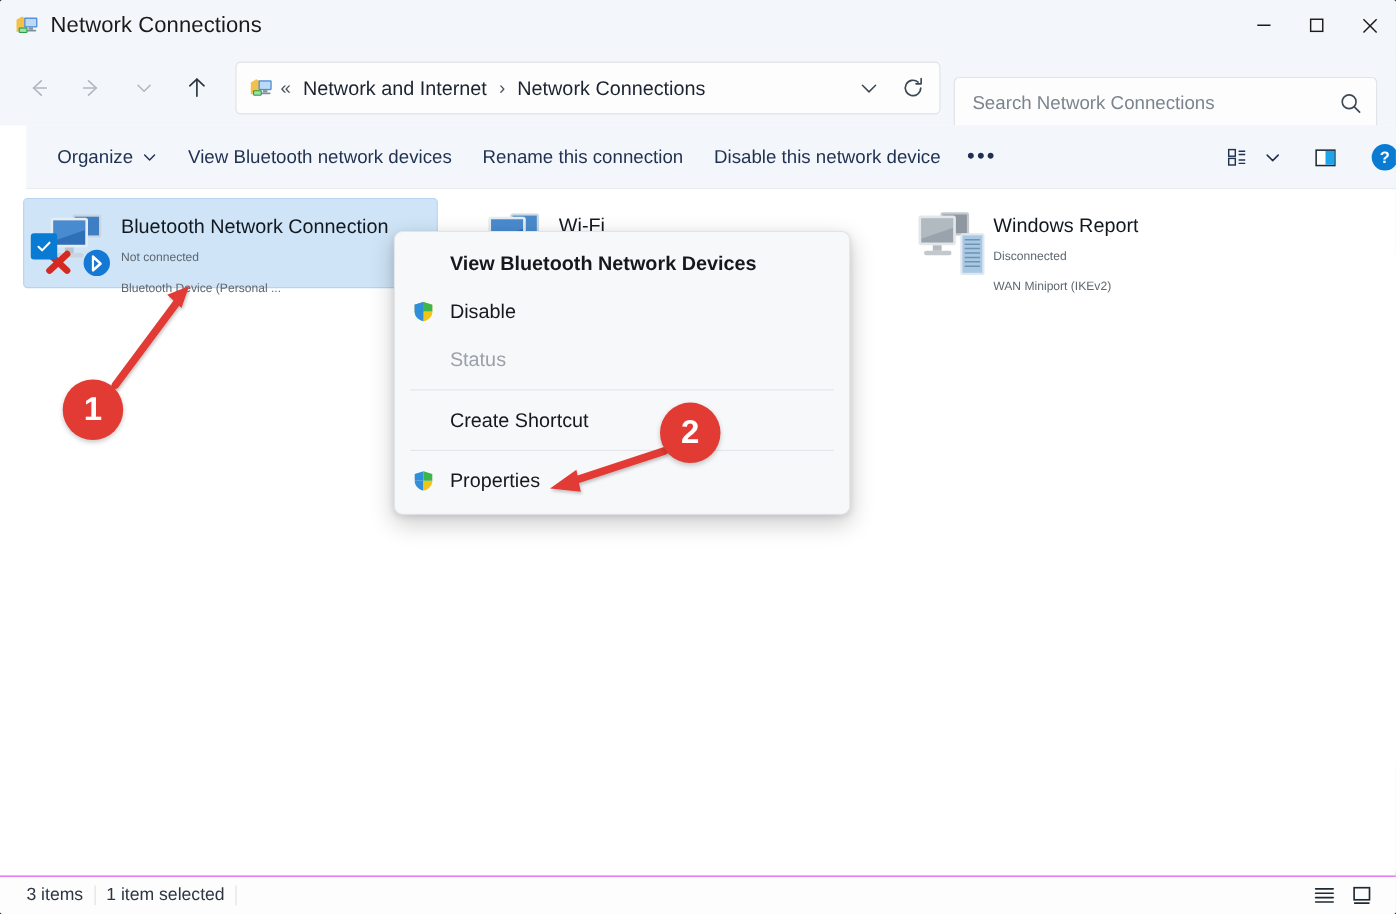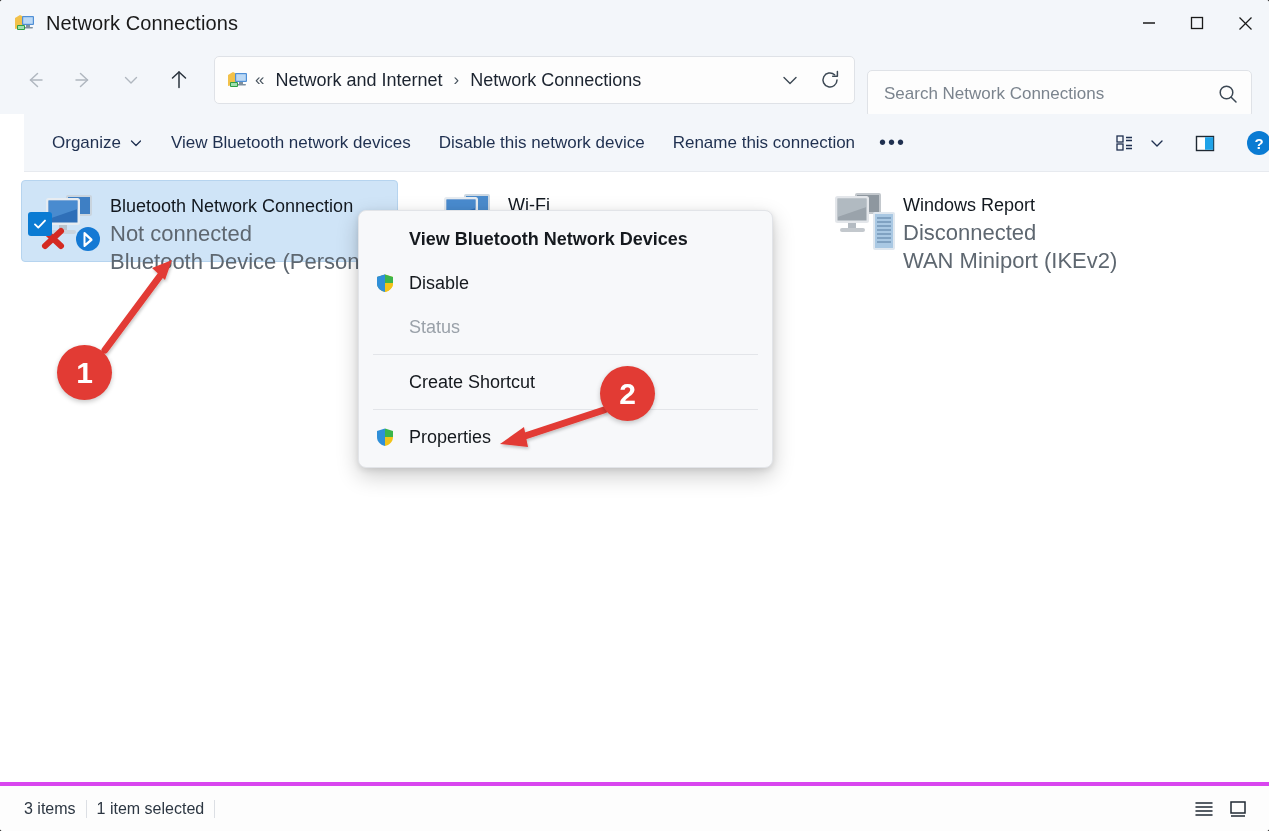--- a/index.html
+++ b/index.html
@@ -191,21 +191,21 @@
     flex: none;
   }
   .conn-text { padding-top: 3px; overflow: hidden; }
   .conn-name {
     font-size: 18px;
     color: #12181f;
     line-height: 28px;
     white-space: nowrap;
   }
   .conn-sub {
-    font-size: 22px;
+    font-size: 11px;
     color: #5e6770;
     line-height: 28px;
     white-space: nowrap;
   }
 
   .checkmark-box {
     position: absolute;
     left: 28px; top: 212px;
     width: 24px; height: 24px;
     background: #0a7bd3;
@@ -242,23 +242,23 @@
   .ctx-sep {
     height: 1px;
     background: #e3e5e9;
     margin: 5px 10px;
   }
 
   
   .statusbar {
     position: absolute;
     left: 0; bottom: 0;
-    width: 1269px; height: 49px;
+    width: 1269px; height: 35px;
     background: #fdfdfd;
-    border-top: 4px solid #d946ef;
+    border-top: 1px solid #d946ef;
     display: flex;
     align-items: center;
     padding: 0 14px;
   }
   .status-text {
     font-size: 16px;
     color: #2c3642;
     padding: 0 10px;
   }
   .status-div { width: 1px; height: 18px; background: #dcdfe4; }
@@ -402,22 +402,22 @@
   <div class="cmdbar">
     <div class="cmd-item">
       <span>Organize</span>
       <span style="display:flex;">
         <svg width="14" height="14" viewBox="0 0 14 14">
             <path d="M2.5 5 L7 9.5 L11.5 5" fill="none" stroke="#1f3050" stroke-width="1.3" stroke-linecap="round" stroke-linejoin="round"></path>
           </svg>
       </span>
     </div>
     <div class="cmd-item">View Bluetooth network devices</div>
+    <div class="cmd-item">Rename this connection</div>
     <div class="cmd-item">Disable this network device</div>
-    <div class="cmd-item">Rename this connection</div>
     <div class="cmd-item" style="font-size:20px;letter-spacing:2px;padding:0 10px;">
       <span>•••</span>
     </div>
     <div class="cmd-spacer"></div>
     <div class="cmd-icon-btn">
       <span style="display:flex;">
         <svg width="22" height="22" viewBox="0 0 22 22">
           <rect x="2" y="4" width="6" height="6" fill="none" stroke="#1f3050" stroke-width="1.3"></rect>
           <rect x="2" y="12" width="6" height="6" fill="none" stroke="#1f3050" stroke-width="1.3"></rect>
           <line x1="11" y1="5.5" x2="17" y2="5.5" stroke="#1f3050" stroke-width="1.3"></line>

